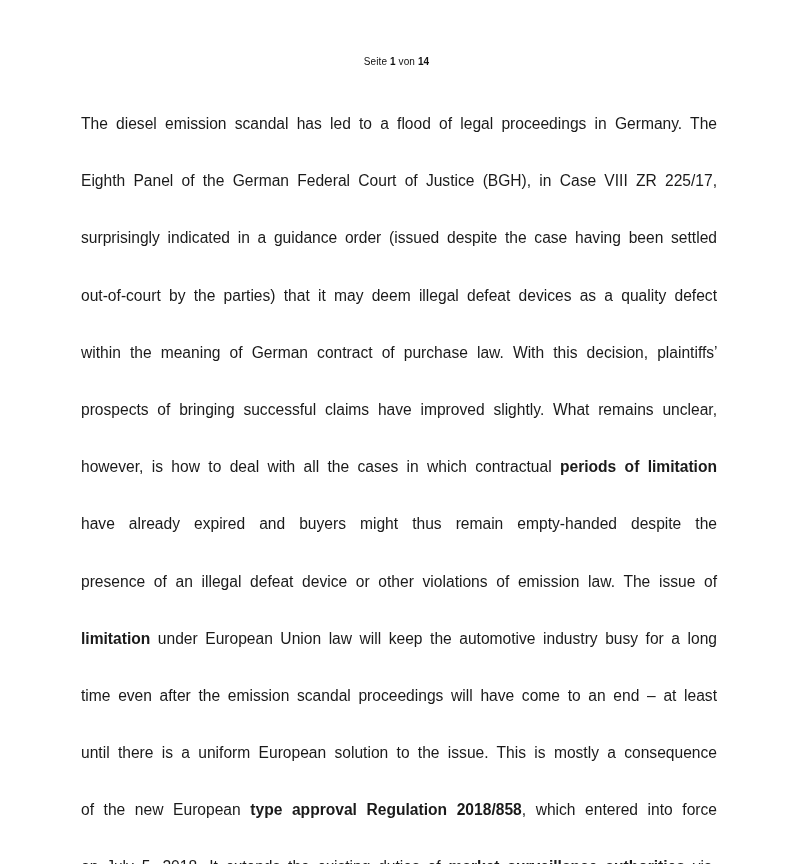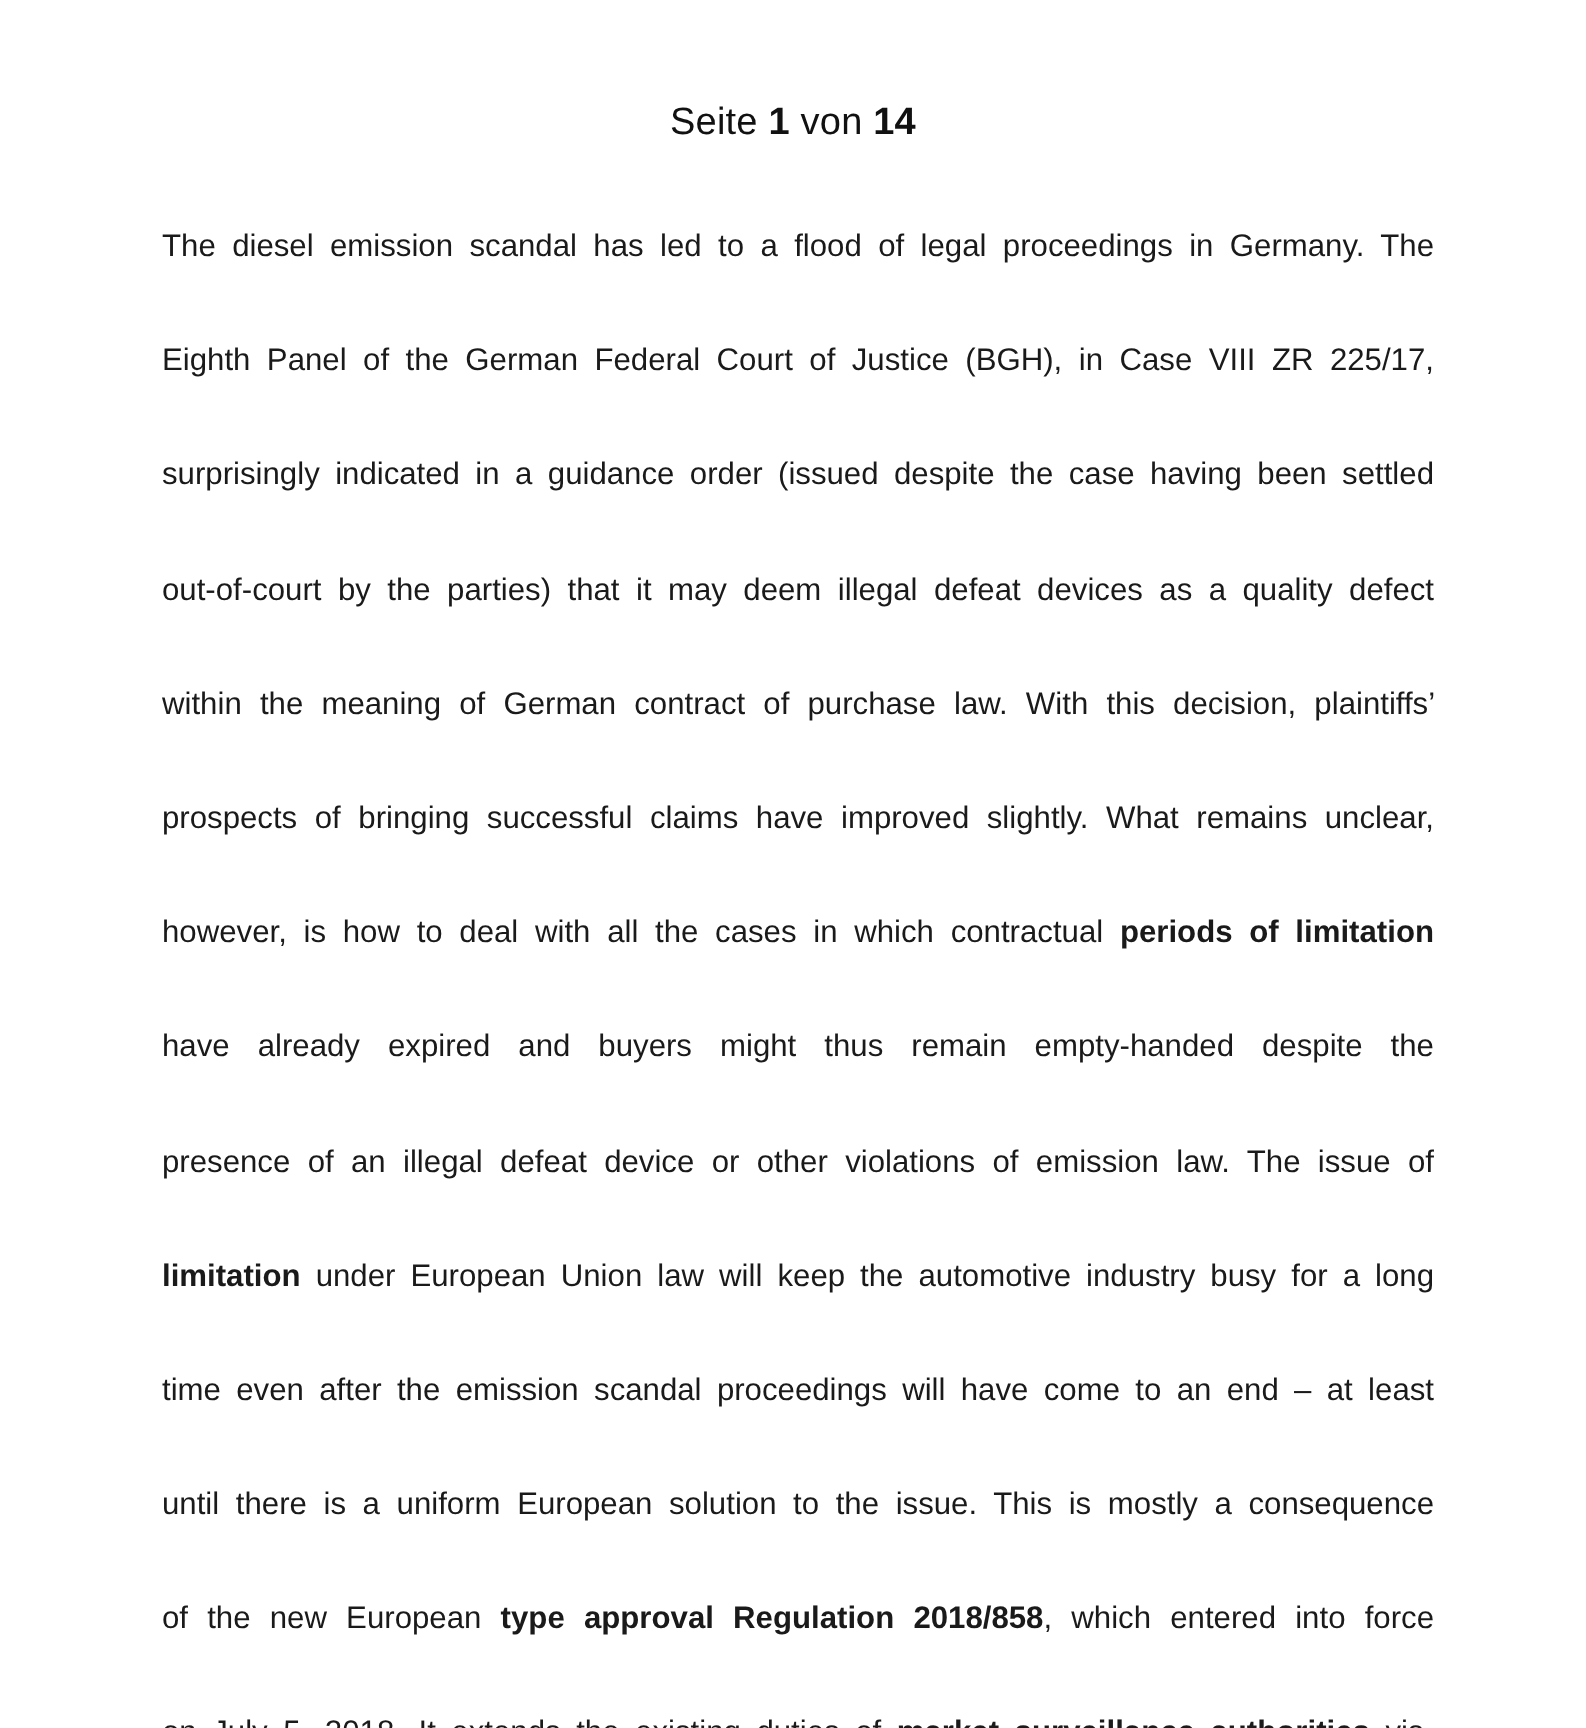--- a/index.html
+++ b/index.html
@@ -19,21 +19,21 @@
     width: 793px;
     height: 864px;
     background: #ffffff;
   }
   .page-header {
     position: absolute;
     top: 53px;
     left: 0;
     width: 793px;
     text-align: center;
-    font-size: 19px;
+    font-size: 10px;
     line-height: 18px;
     color: #111111;
     letter-spacing: 0.1px;
   }
   .page-header .num {
     font-weight: bold;
   }
   .body-block {
     position: absolute;
     top: 110px;

